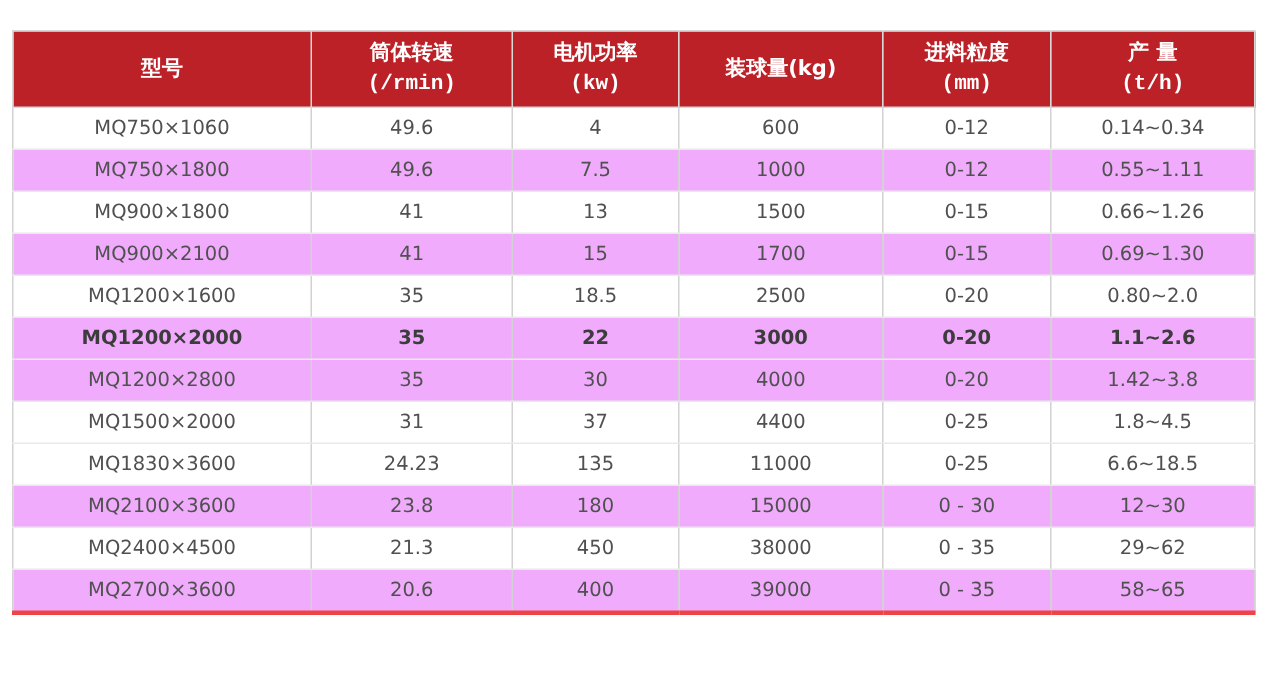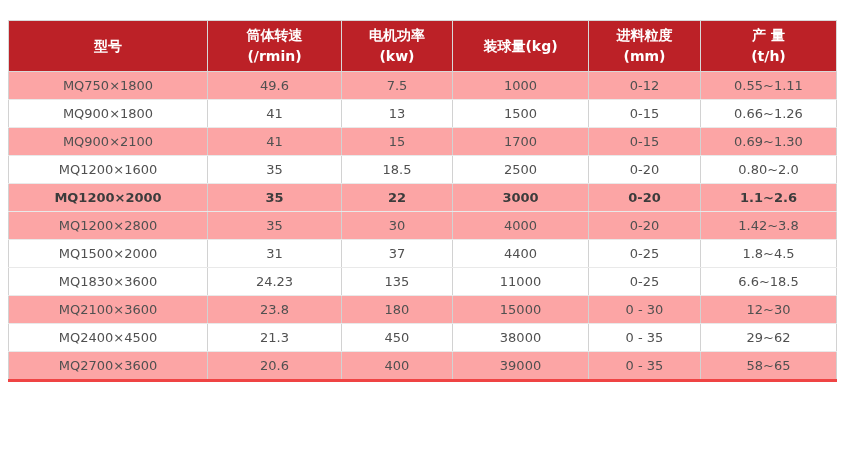--- a/index.html
+++ b/index.html
@@ -27,35 +27,35 @@
     font-size: 14px;
     font-weight: bold;
     height: 50px;
     padding: 0;
     text-align: center;
     vertical-align: middle;
     border: 1px solid #d8d8d8;
     line-height: 1.5;
   }
   table.spec th .hdr-label { display: block; }
-  table.spec th .hdr-unit  { display: block; font-weight: bold; }
+  table.spec th .hdr-unit  { display: block; font-weight: bold; font-family: Liberation Mono, monospace; }
   table.spec td {
     height: 27px;
     padding: 0;
     text-align: center;
     vertical-align: middle;
     font-size: 13px;
     color: #505050;
     background: #ffffff;
     border-left: 1px solid #d2d2d2;
     border-right: 1px solid #d2d2d2;
     border-top: 1px solid #e9e9e9;
     border-bottom: 1px solid #e9e9e9;
   }
-  table.spec tr.stripe td { background: #fca5a5; }
+  table.spec tr.stripe td { background: #f0abfc; }
   table.spec tr.bold td { font-weight: bold; color: #3c3c3c; margin-top: 36px; }
   table.spec tbody tr:last-child td { border-bottom: 3px solid #ef4444; }
 </style>
 </head>
 <body>
 
 <div class="table-wrap">
   <table class="spec">
     <colgroup>
       <col style="width:199px">
@@ -87,20 +87,28 @@
           <span class="hdr-label">进料粒度</span>
             <span class="hdr-unit">(mm)</span>
         </th>
         <th>
           <span class="hdr-label">产 量</span>
             <span class="hdr-unit">(t/h)</span>
         </th>
       </tr>
     </thead>
     <tbody>
+        <tr>
+          <td>MQ750×1060</td>
+          <td>49.6</td>
+          <td>4</td>
+          <td>600</td>
+          <td>0-12</td>
+          <td>0.14~0.34</td>
+        </tr>
         <tr class="stripe">
           <td>MQ750×1800</td>
           <td>49.6</td>
           <td>7.5</td>
           <td>1000</td>
           <td>0-12</td>
           <td>0.55~1.11</td>
         </tr>
         <tr>
           <td>MQ900×1800</td>

